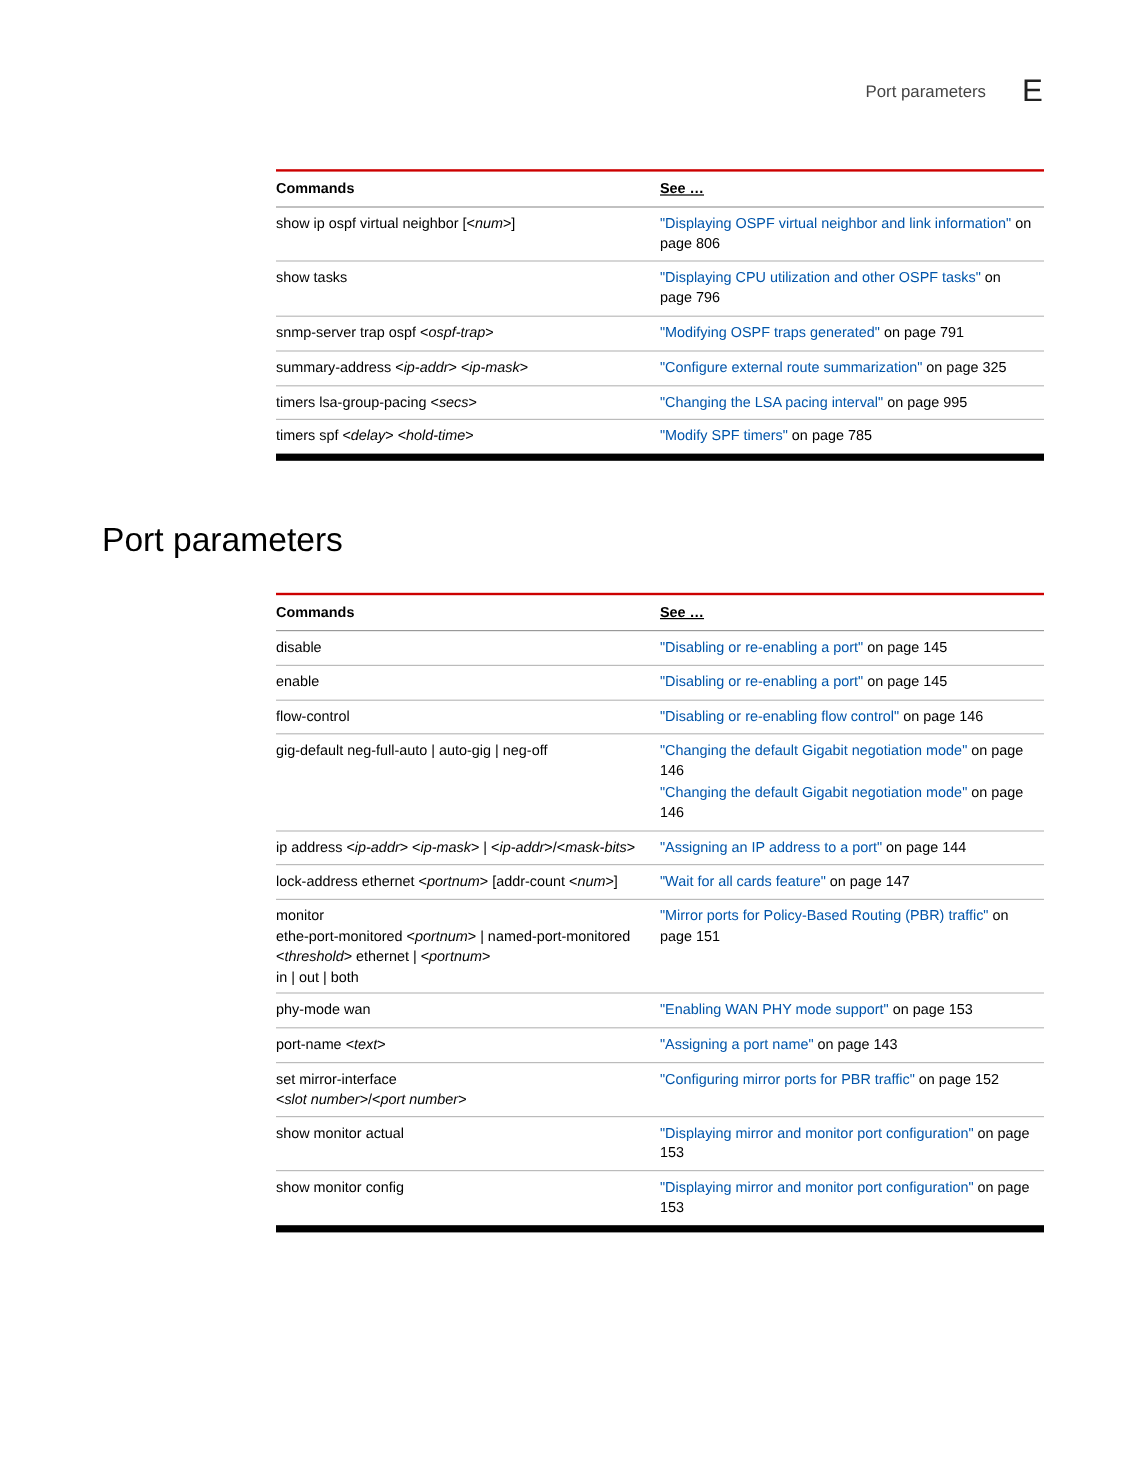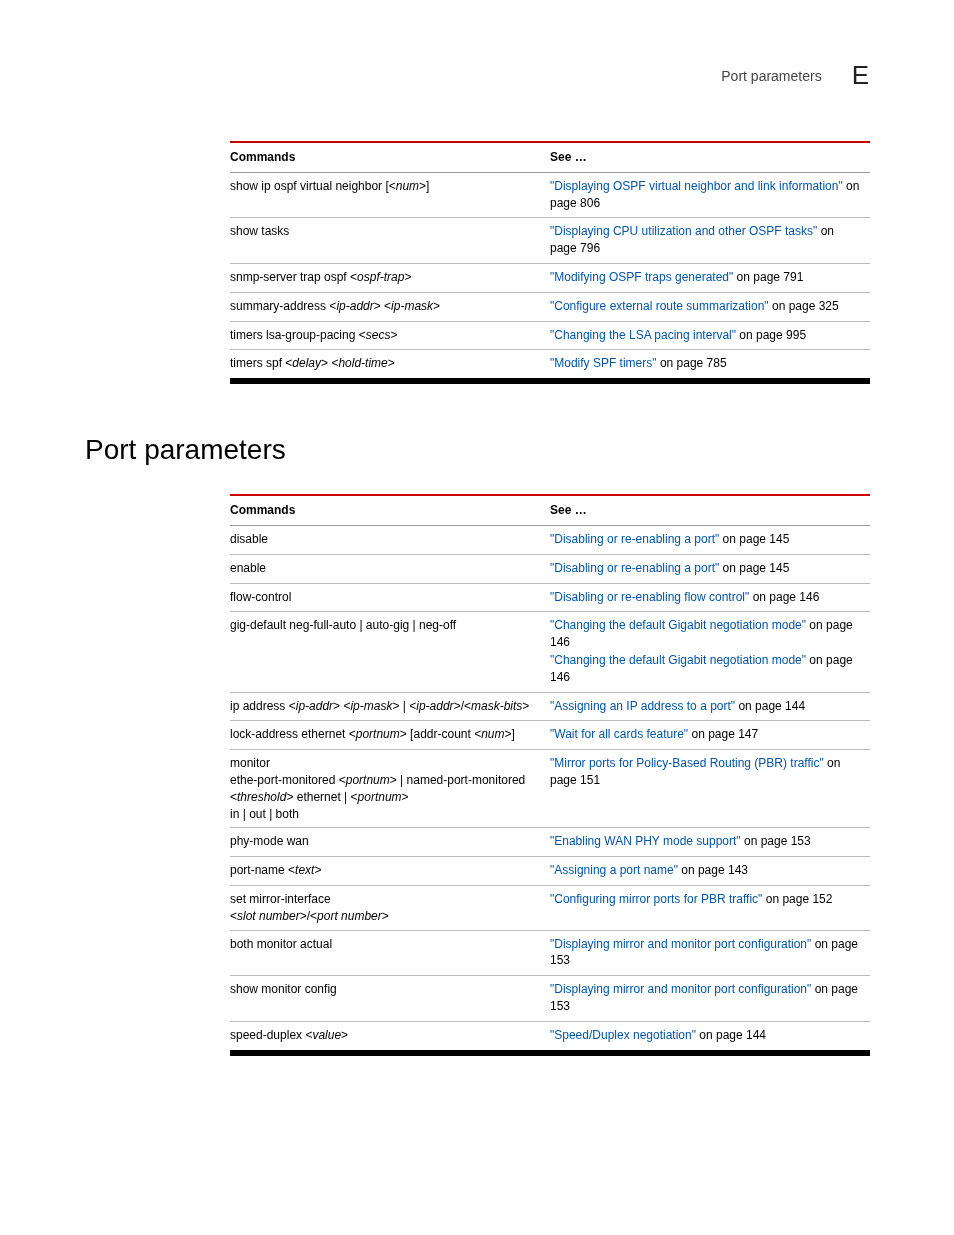--- a/index.html
+++ b/index.html
@@ -56,20 +56,21 @@
       vertical-align: top;
     }
     table tbody tr:last-child td {
       border-bottom: 6px solid #000000;
     }
     .col-cmd {
       width: 50%;
     }
     .col-see {
       width: 50%;
+      text-decoration: underline;
     }
     .italic {
       font-style: italic;
       text-align: right;
     }
     .link {
       color: #0055aa;
     }
     .section-title {
       font-size: 28px;
@@ -202,31 +203,25 @@
           <div class="see-line"><span class="link">"Assigning a port name"</span><span> on page 143</span></div>
         </td>
       </tr>
       <tr>
         <td>set mirror-interface<br>&lt;<span class="italic">slot number</span>&gt;/&lt;<span class="italic">port number</span>&gt;</td>
         <td>
           <div class="see-line"><span class="link">"Configuring mirror ports for PBR traffic"</span><span> on page 152</span></div>
         </td>
       </tr>
       <tr>
-        <td>both monitor actual</td>
+        <td>show monitor actual</td>
         <td>
           <div class="see-line"><span class="link">"Displaying mirror and monitor port configuration"</span><span> on page 153</span></div>
         </td>
       </tr>
       <tr>
         <td>show monitor config</td>
         <td>
           <div class="see-line"><span class="link">"Displaying mirror and monitor port configuration"</span><span> on page 153</span></div>
-        </td>
-      </tr>
-      <tr>
-        <td>speed-duplex &lt;<span class="italic">value</span>&gt;</td>
-        <td>
-          <div class="see-line"><span class="link">"Speed/Duplex negotiation"</span><span> on page 144</span></div>
         </td>
       </tr>
     </tbody>
 </table>
 
 </body></html>

